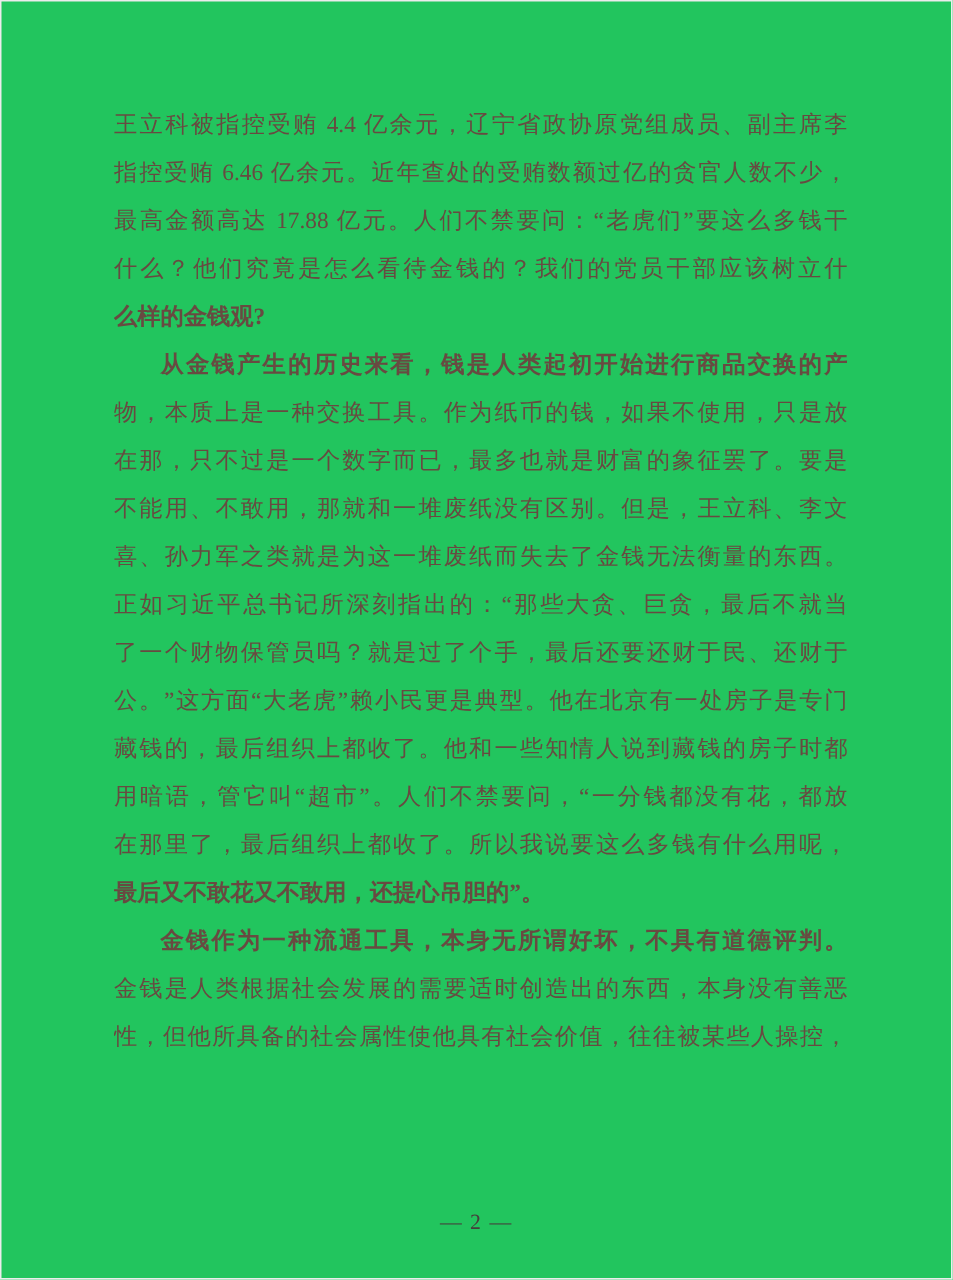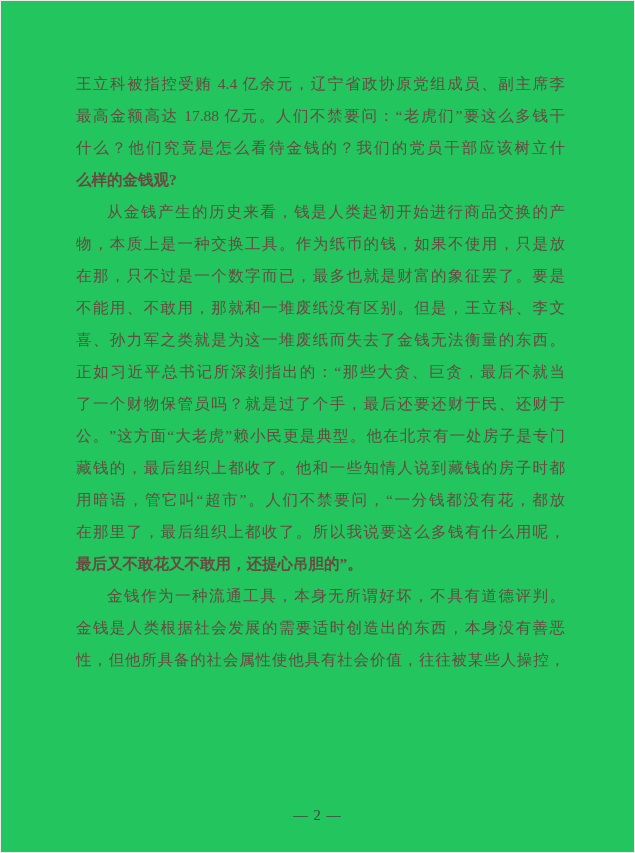--- a/index.html
+++ b/index.html
@@ -34,20 +34,21 @@
   .line {
     font-size: 15.5px;
     line-height: 32px;
     height: 32px;
     text-align: justify;
     text-align-last: justify;
     overflow: hidden;
   }
   .line.indent {
     text-indent: 31px;
+    font-weight: bold;
   }
   .line.para-end {
     text-align-last: left;
     font-weight: bold;
   }
   .footer {
     position: absolute;
     top: 804px;
     left: 0;
     width: 100%;
@@ -57,20 +58,21 @@
     letter-spacing: 1px;
   }
 </style>
 </head>
 <body>
 
 <div class="page">
   <div class="text-body" id="text-body" style="color: rgb(104, 74, 65);">
       <div class="paragraph">
         <div class="line">王立科被指控受贿 4.4 亿余元，辽宁省政协原党组成员、副主席李</div>
+        <div class="line">指控受贿 6.46 亿余元。近年查处的受贿数额过亿的贪官人数不少，</div>
         <div class="line">最高金额高达 17.88 亿元。人们不禁要问：“老虎们”要这么多钱干</div>
         <div class="line">什么？他们究竟是怎么看待金钱的？我们的党员干部应该树立什</div>
         <div class="line para-end">么样的金钱观?</div>
       </div>
       <div class="paragraph">
         <div class="line indent">从金钱产生的历史来看，钱是人类起初开始进行商品交换的产</div>
         <div class="line">物，本质上是一种交换工具。作为纸币的钱，如果不使用，只是放</div>
         <div class="line">在那，只不过是一个数字而已，最多也就是财富的象征罢了。要是</div>
         <div class="line">不能用、不敢用，那就和一堆废纸没有区别。但是，王立科、李文</div>
         <div class="line">喜、孙力军之类就是为这一堆废纸而失去了金钱无法衡量的东西。</div>

